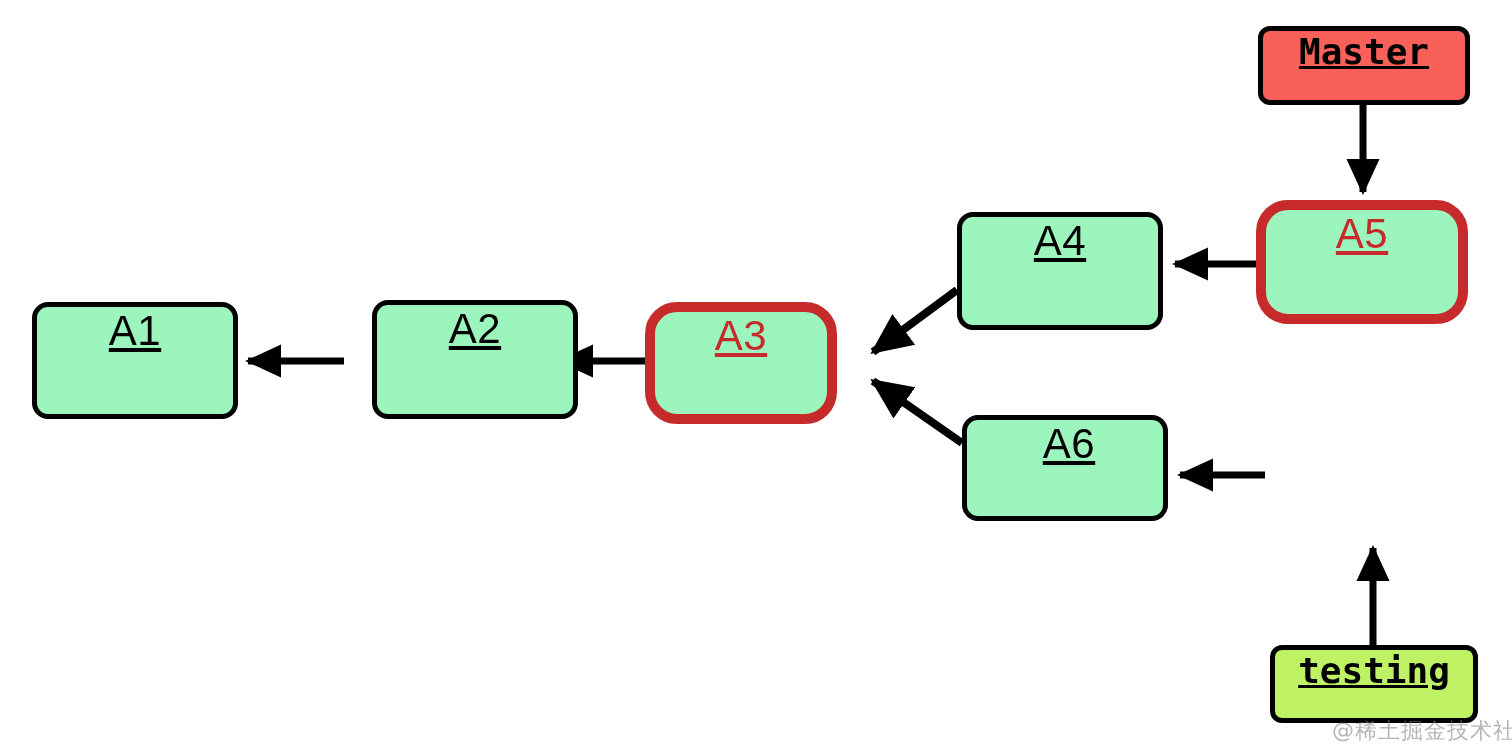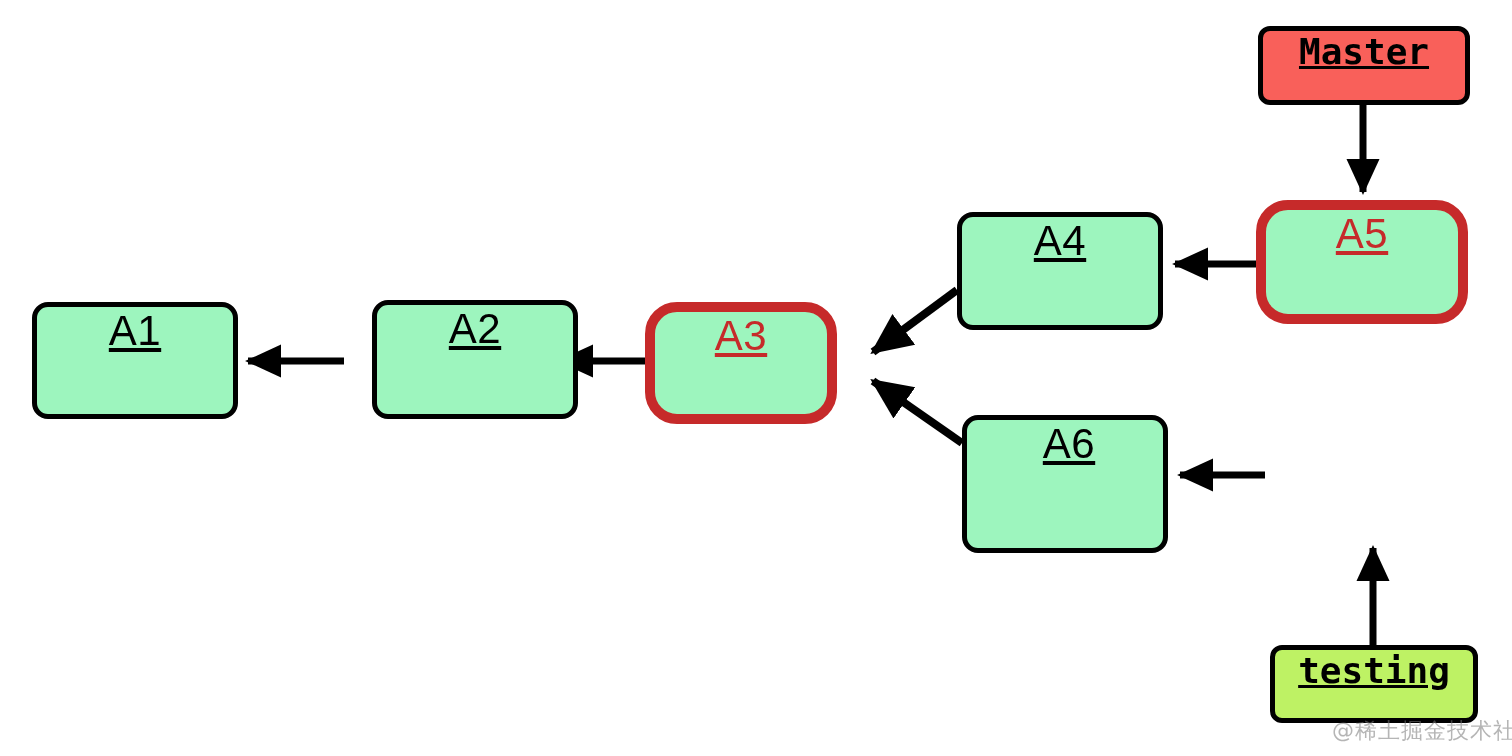--- a/index.html
+++ b/index.html
@@ -116,21 +116,21 @@
   </div>
 
   <div class="node node-commit" style="left:957px; top:204px; width:206px; height:118px;margin-top:8px;">
     <span>A4</span>
   </div>
 
   <div class="node node-commit highlight" style="left:1256px; top:200px; width:212px; height:124px;">
     <span>A5</span>
   </div>
 
-  <div class="node node-commit" style="left:962px; top:415px; width:206px; height:138px;padding-left:8px;">
+  <div class="node node-commit" style="left:962px; top:415px; width:206px; height:106px;padding-left:8px;">
     <span>A6</span>
   </div>
 
 
   <div class="node node-branch master" style="left:1258px; top:26px; width:212px; height:79px;">
     <span>Master</span>
   </div>
 
   <div class="node node-branch testing" style="left:1270px; top:645px; width:208px; height:78px;">
     <span>testing</span>

